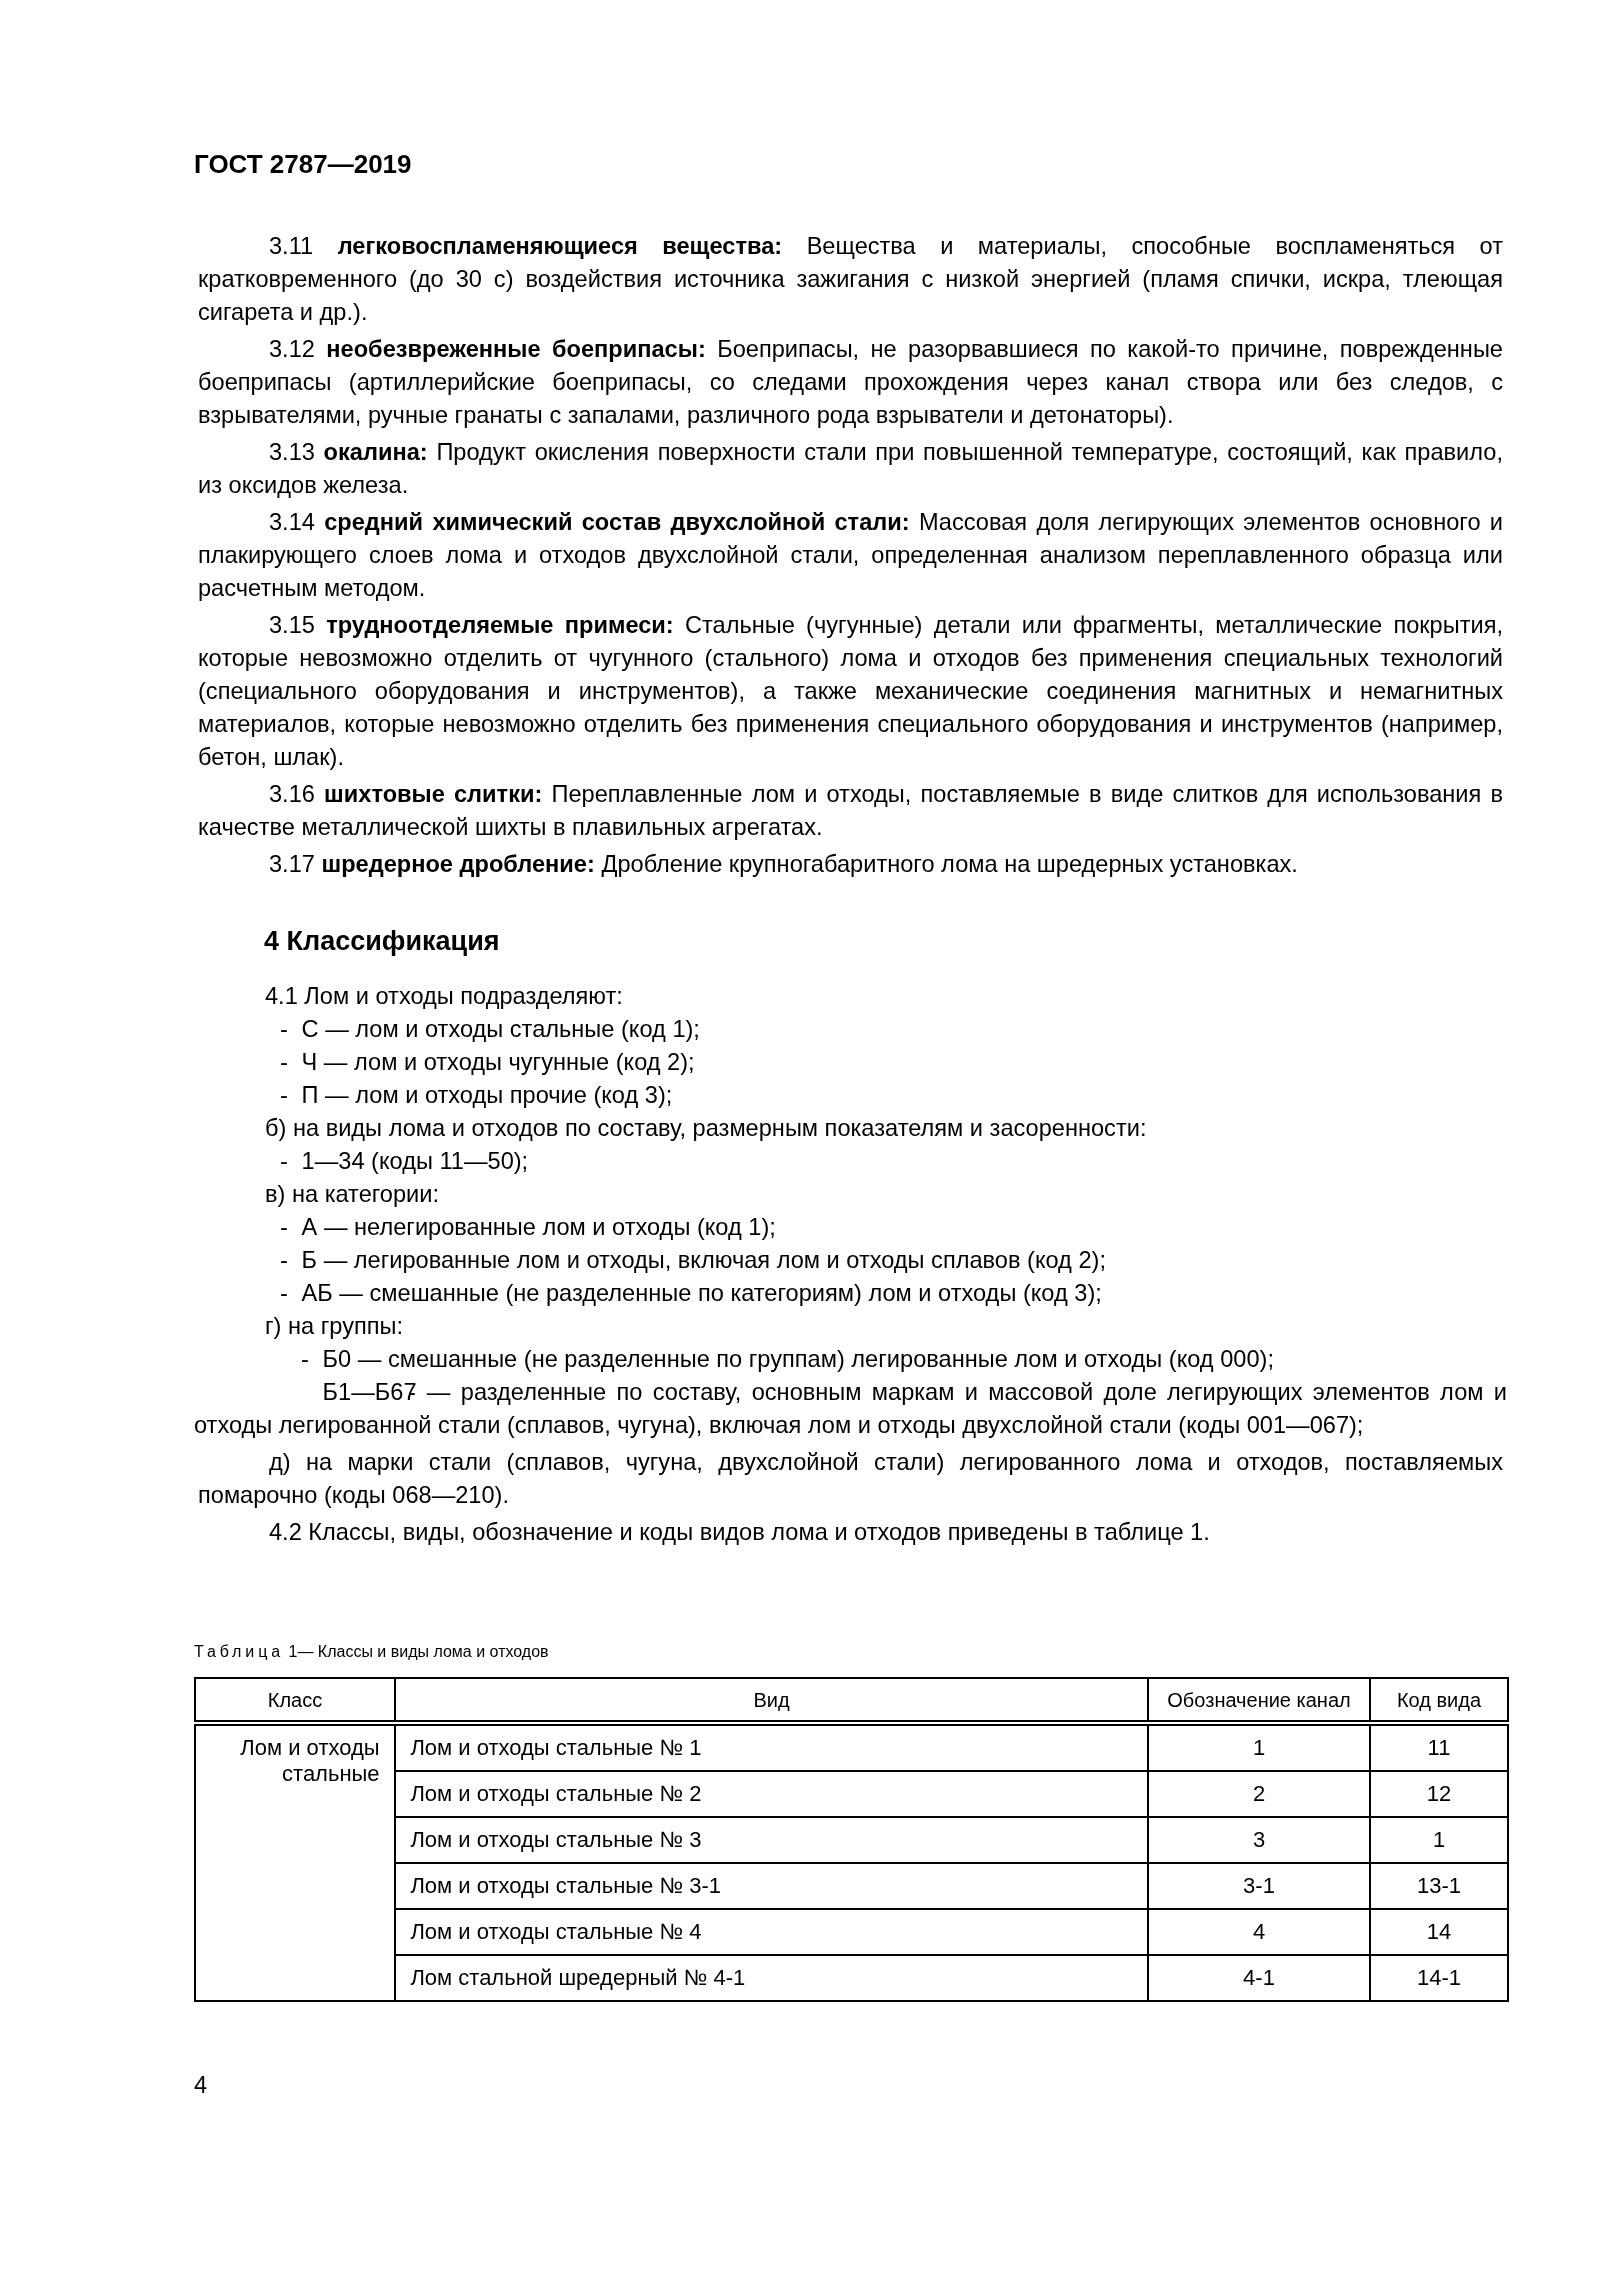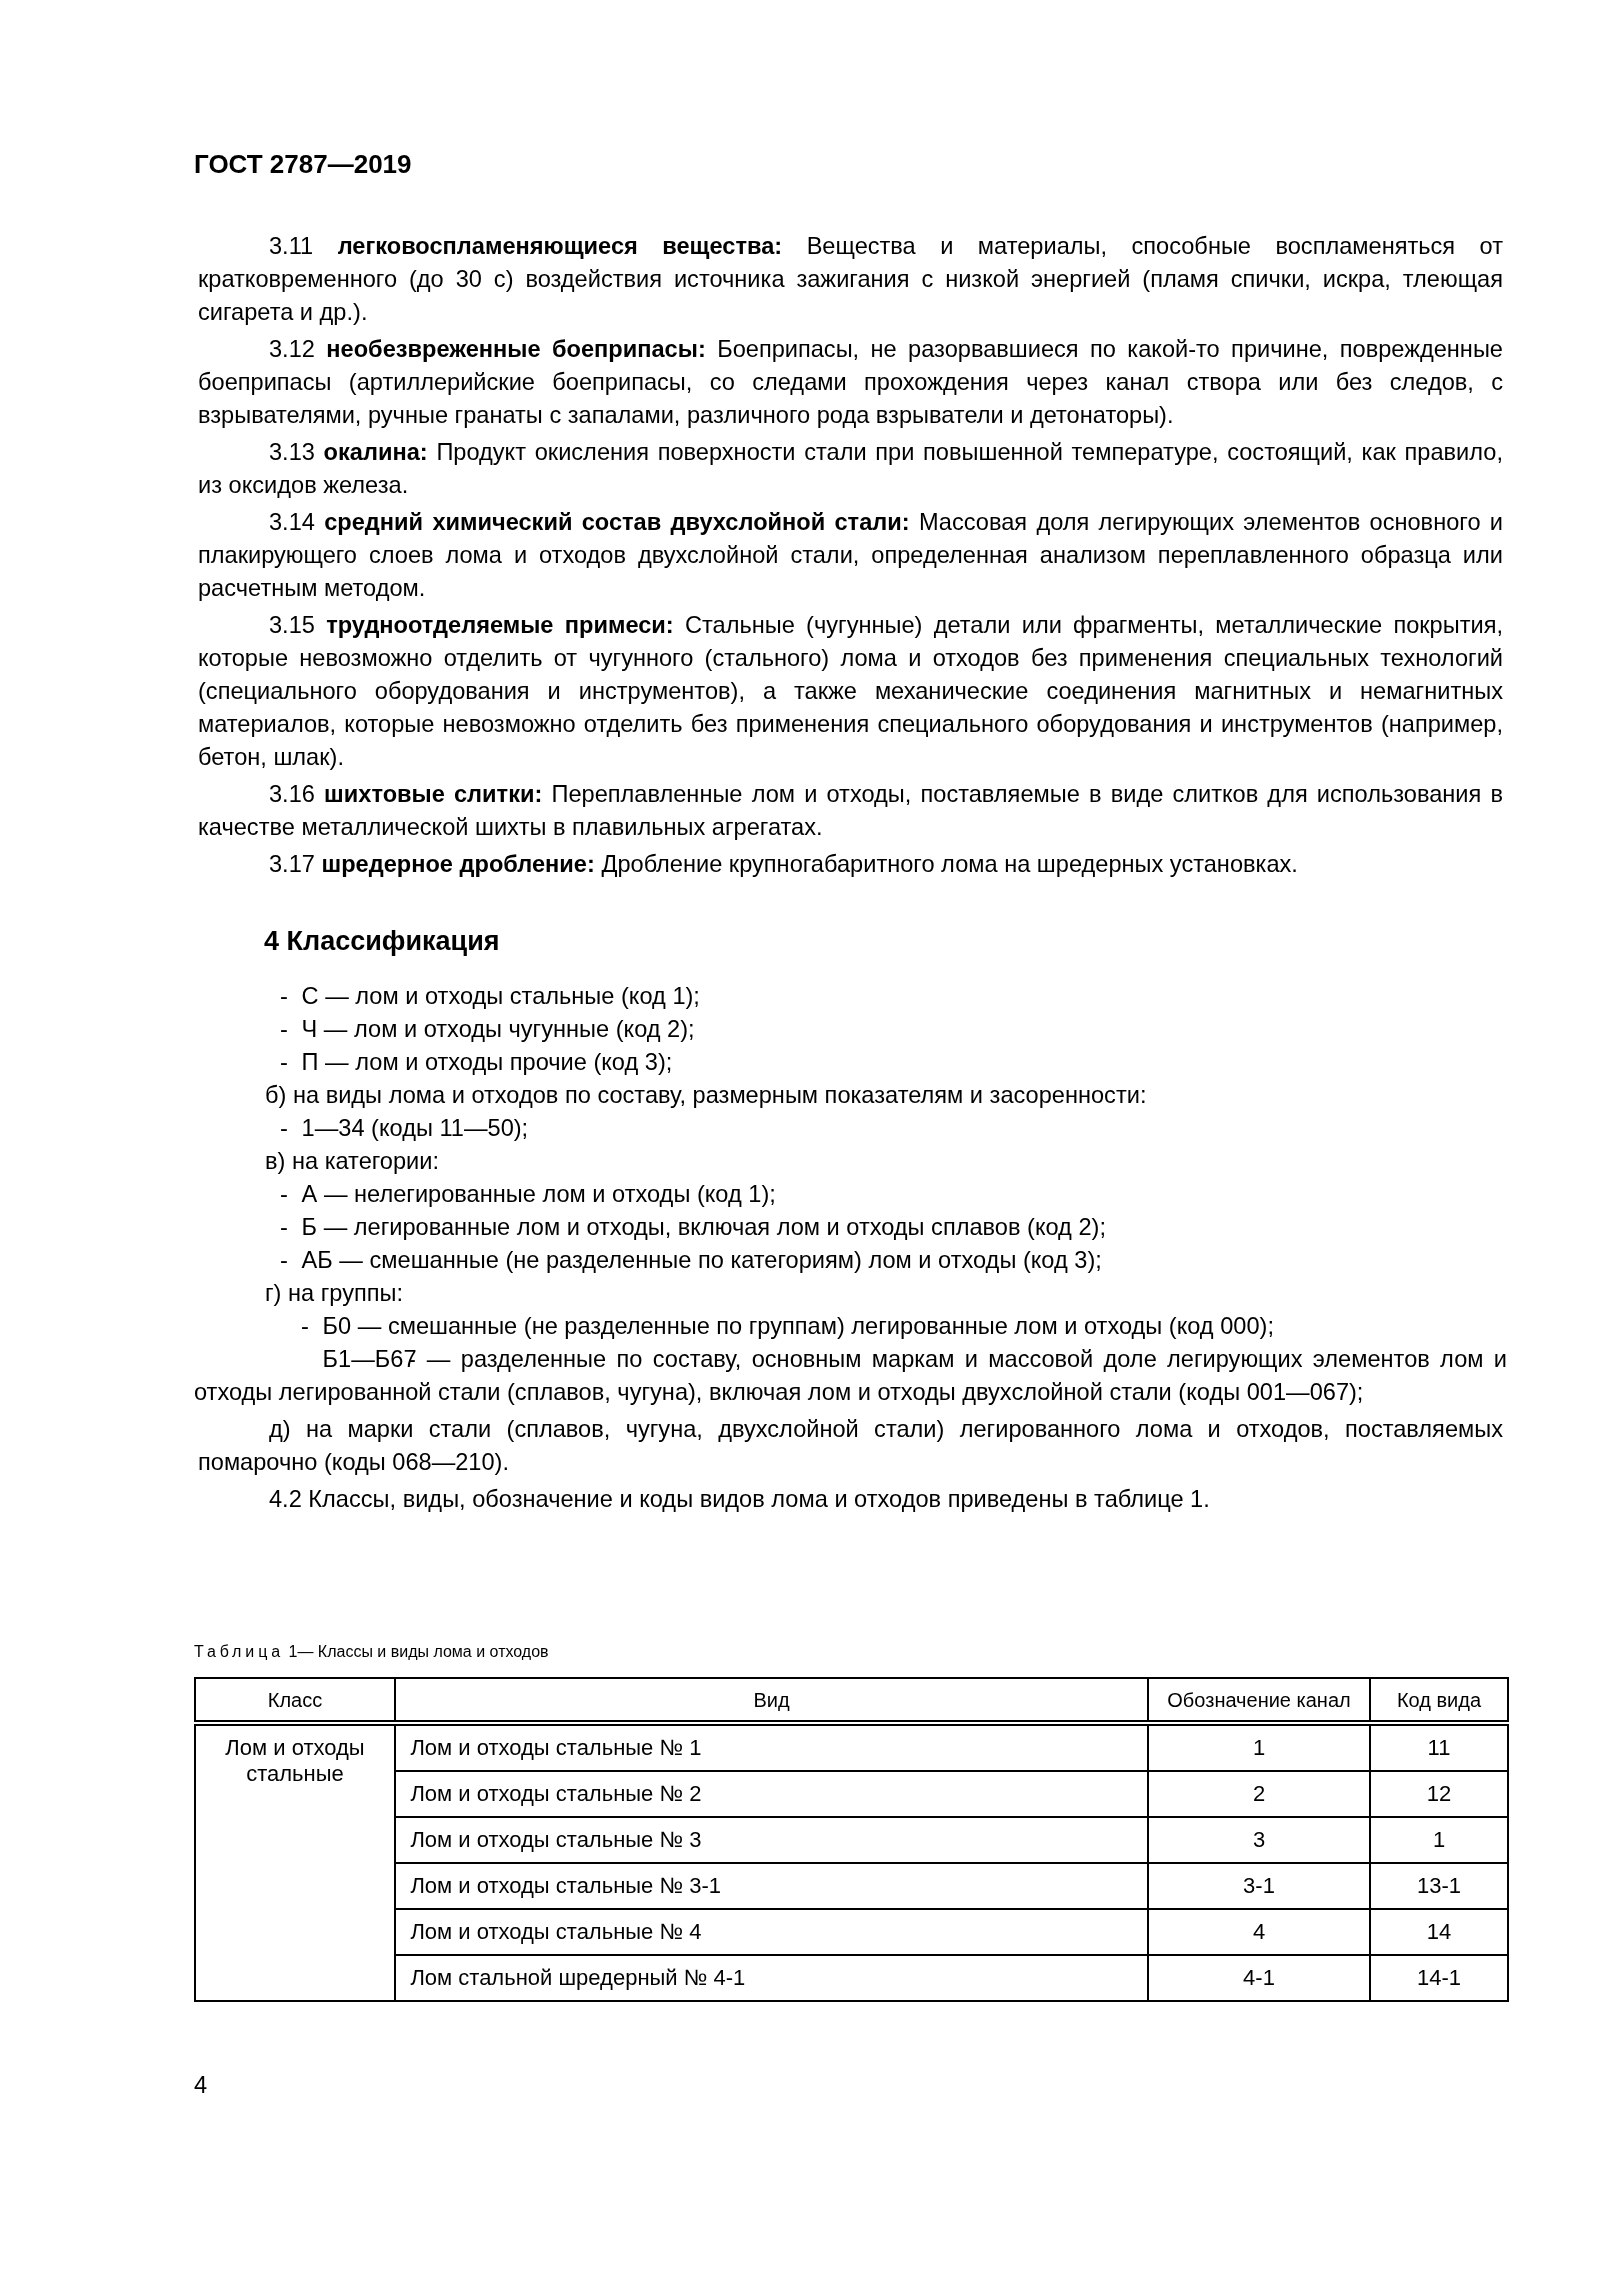--- a/index.html
+++ b/index.html
@@ -39,21 +39,21 @@
     position: absolute; left: 194px; top: 1677px;
     width: 1313px; border-collapse: collapse; table-layout: fixed;
     font-size: 22px; line-height: 26px;
   }
   table.kinds th, table.kinds td {
     border: 2px solid #000; padding: 0 14.4px; vertical-align: middle;
   }
   table.kinds th { font-weight: normal; text-align: center; height: 41px; font-size: 20px; }
   table.kinds thead tr { border-bottom: 6.5px double #000; }
   table.kinds td { height: 44px; }
-  table.kinds td.class-cell { vertical-align: top; padding-top: 9.2px; text-align: center; }
+  table.kinds td.class-cell { vertical-align: top; padding-top: 9.2px; text-align: right; }
   table.kinds td.c { text-align: center; }
   .page-number {
     position: absolute; left: 194px; top: 2070px;
     font-size: 23.6px; line-height: 30px;
   }
 </style>
 </head>
 <body>
 
 <div class="page-header">ГОСТ 2787—2019</div>
@@ -64,20 +64,21 @@
   <p class="para"><span>3.13</span> <b>окалина:</b> <span>Продукт окисления поверхности стали при повышенной температуре, состоящий, как правило, из оксидов железа.</span></p>
   <p class="para"><span>3.14</span> <b>средний химический состав двухслойной стали:</b> <span>Массовая доля легирующих элементов основного и плакирующего слоев лома и отходов двухслойной стали, определенная анализом пере­плавленного образца или расчетным методом.</span></p>
   <p class="para"><span>3.15</span> <b>трудноотделяемые примеси:</b> <span>Стальные (чугунные) детали или фрагменты, металлические покрытия, которые невозможно отделить от чугунного (стального) лома и отходов без применения спе­циальных технологий (специального оборудования и инструментов), а также механические соединения магнитных и немагнитных материалов, которые невозможно отделить без применения специального оборудования и инструментов (например, бетон, шлак).</span></p>
   <p class="para"><span>3.16</span> <b>шихтовые слитки:</b> <span>Переплавленные лом и отходы, поставляемые в виде слитков для ис­пользования в качестве металлической шихты в плавильных агрегатах.</span></p>
   <p class="para"><span>3.17</span> <b>шредерное дробление:</b> <span>Дробление крупногабаритного лома на шредерных установках.</span></p>
 </div>
 
 <div class="section-title">4 Классификация</div>
 
 <div class="body-block" style="top:980px;">
+  <p class="list-line ind1">4.1 Лом и отходы подразделяют:</p>
   <p class="list-line ind2"><span class="dash">-</span><span>С — лом и отходы стальные (код 1);</span></p>
   <p class="list-line ind2"><span class="dash">-</span><span>Ч — лом и отходы чугунные (код 2);</span></p>
   <p class="list-line ind2"><span class="dash">-</span><span>П — лом и отходы прочие (код 3);</span></p>
   <p class="list-line ind1">б) на виды лома и отходов по составу, размерным показателям и засоренности:</p>
   <p class="list-line ind2"><span class="dash">-</span><span>1—34 (коды 11—50);</span></p>
   <p class="list-line ind1">в) на категории:</p>
   <p class="list-line ind2"><span class="dash">-</span><span>А — нелегированные лом и отходы (код 1);</span></p>
   <p class="list-line ind2"><span class="dash">-</span><span>Б — легированные лом и отходы, включая лом и отходы сплавов (код 2);</span></p>
   <p class="list-line ind2"><span class="dash">-</span><span>АБ — смешанные (не разделенные по категориям) лом и отходы (код 3);</span></p>
   <p class="list-line ind1">г) на группы:</p>

